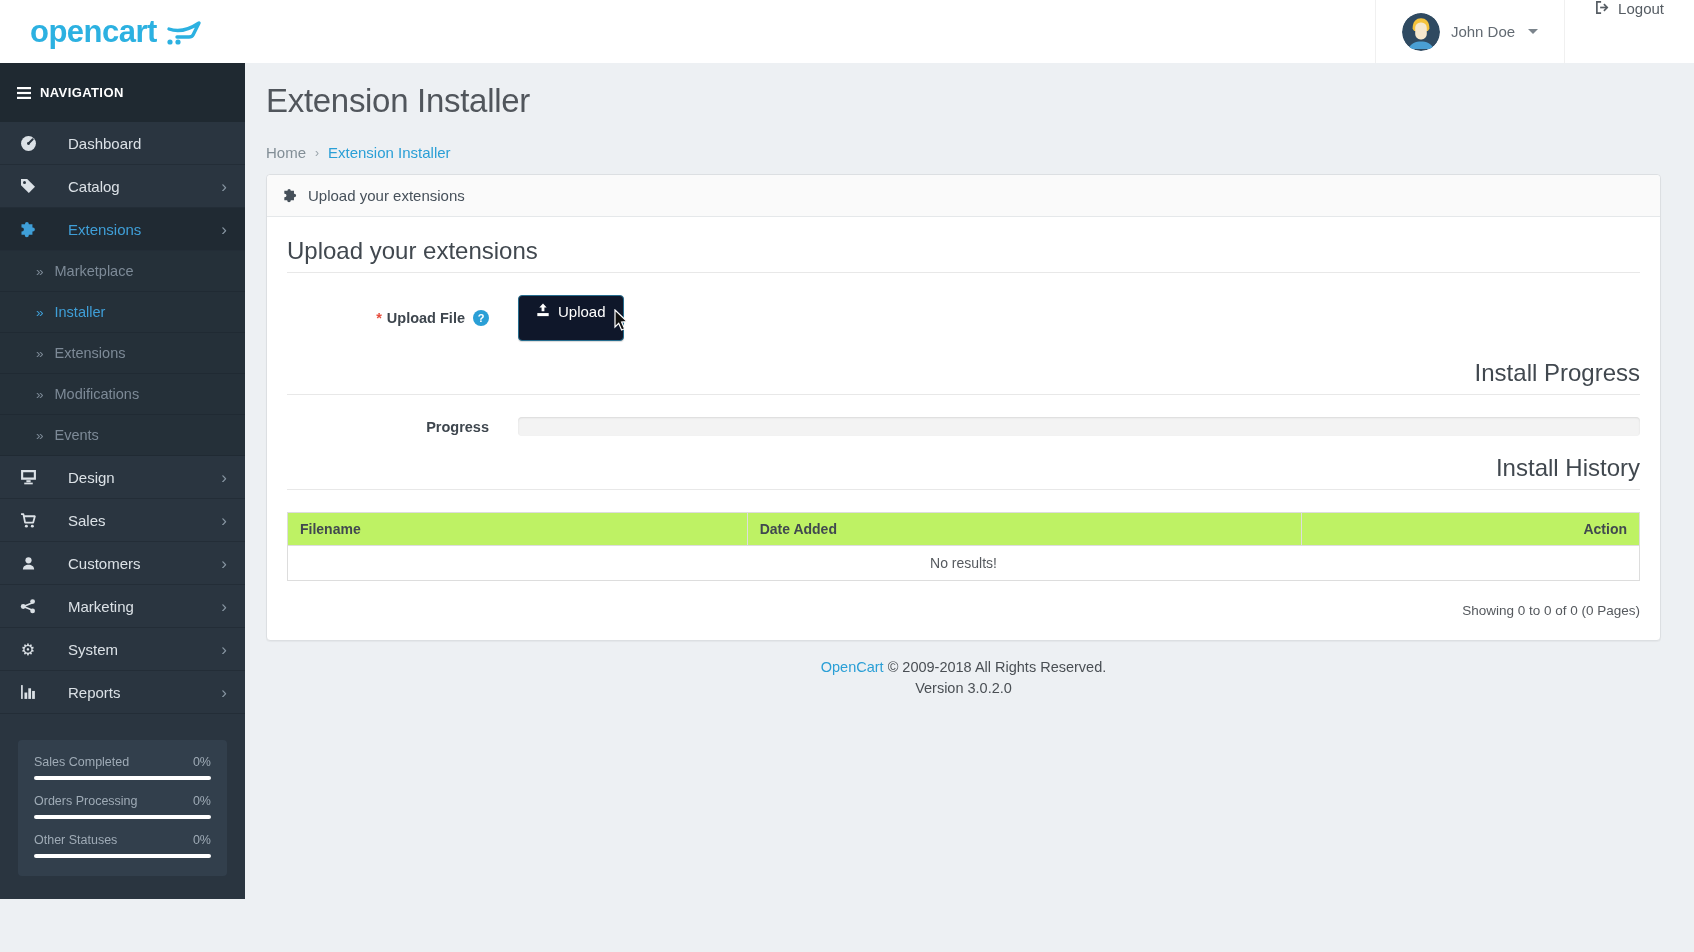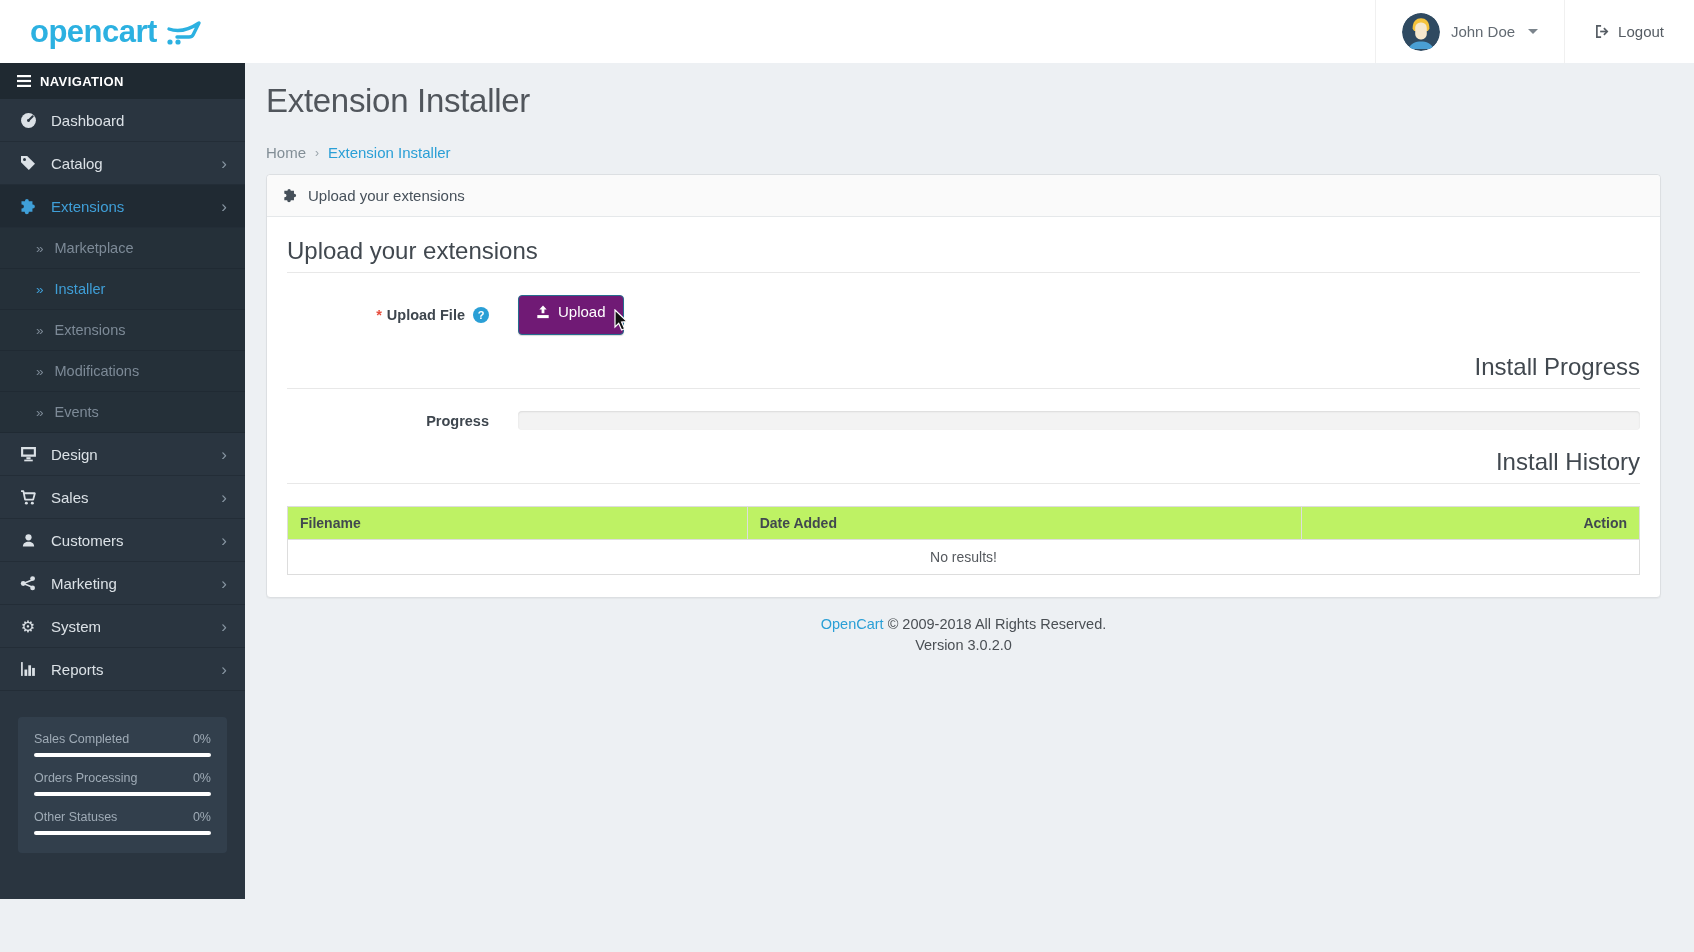--- a/index.html
+++ b/index.html
@@ -12,29 +12,29 @@
 
   
   .top-header { height:63px; background:#fff; display:flex; align-items:center; padding-left:30px; }
   .logo { display:flex; align-items:flex-end; gap:6px; cursor:pointer; }
   .logo-text { font-size:31px; font-weight:bold; color:#2cb1e1; letter-spacing:-0.5px; line-height:1; }
   .logo-cart { margin-bottom:2px; }
   .header-right { margin-left:auto; display:flex; align-items:stretch; height:100%; }
   .user-menu { display:flex; align-items:center; gap:11px; padding:0 26px; border-left:1px solid #f0f0f0; border-right:1px solid #f0f0f0; cursor:pointer; color:#626a72; font-size:15px; }
   .avatar { width:38px; height:38px; border-radius:50%; overflow:hidden; flex:0 0 auto; }
   .caret-down { width:0; height:0; border-left:5px solid transparent; border-right:5px solid transparent; border-top:5px solid #7b848c; margin-left:2px; }
-  .logout { display:flex; align-items:center; gap:8px; padding:8px 30px; color:#555c63; font-size:15px; cursor:pointer; }
+  .logout { display:flex; align-items:flex-start; gap:8px; padding:0 30px; color:#555c63; font-size:15px; cursor:pointer; }
 
   
   .layout { display:flex; height:889px; }
   .sidebar-col { width:245px; flex:0 0 245px; }
   .sidebar { background:#2a3540; height:836px; padding-bottom:10px; }
-  .nav-header { height:36px; background:#1f2931; color:#fff; font-size:13px; font-weight:bold; display:flex; align-items:center; gap:9px; padding:0 17px; letter-spacing:0.4px; }
+  .nav-header { height:59px; background:#1f2931; color:#fff; font-size:13px; font-weight:bold; display:flex; align-items:center; gap:9px; padding:0 17px; letter-spacing:0.4px; }
   .menu { list-style:none; margin:0; padding:0; }
-  .menu-item { height:43px; display:flex; align-items:center; gap:13px; padding:0 18px; color:#dbe1e6; font-size:15px; border-bottom:1px solid #232d37; cursor:pointer; }
+  .menu-item { height:43px; display:flex; align-items:center; gap:30px; padding:0 18px; color:#dbe1e6; font-size:15px; border-bottom:1px solid #232d37; cursor:pointer; }
   .menu-item .icon { width:20px; text-align:center; display:flex; justify-content:center; align-items:center; }
   .menu-item .chevron { margin-left:auto; color:#8coalesce; color:#8795a2; font-size:17px; line-height:1; }
   .menu-item.active { background:#202a33; color:#3f9fd8; }
   .submenu-item { height:41px; display:flex; align-items:center; padding:0 18px 0 36px; gap:11px; color:#7d8a97; font-size:14.5px; background:#253039; border-bottom:1px solid #202a33; cursor:pointer; }
   .submenu-item .arrows { font-size:13.5px; }
   .submenu-item.active { color:#3f9fd8; }
   .gear-glyph { font-size:16px; }
 
   .stats { margin:26px 18px 0; background:#323f4c; border-radius:4px; padding:15px 16px 4px; }
   .stat-top { display:flex; justify-content:space-between; color:#9fabb6; font-size:12.5px; margin-bottom:7px; }
@@ -55,21 +55,21 @@
 
   .section-title { font-size:24px; font-weight:400; color:#41484f; border-bottom:1px solid #e8e8e8; padding-bottom:7px; margin:0 0 22px; }
   .mt { margin-top:18px;text-align:right; }
 
   .form-row { display:flex; align-items:center; margin-bottom:6px; }
   .form-label { width:231px; flex:0 0 231px; text-align:right; padding-right:29px; font-weight:bold; color:#3e464e; font-size:14.5px; display:flex; justify-content:flex-end; align-items:center; gap:5px; }
   .required { color:#e74c3c; }
   .help-icon { display:inline-block; width:16px; height:16px; border-radius:50%; background:#2a9fd6; color:#fff; font-size:11px; font-weight:bold; text-align:center; line-height:16px; margin-left:3px; }
   .form-control-col { flex:1; display:flex; align-items:center; }
 
-  .btn-upload { position:relative; display:inline-flex; align-items:center; gap:8px; background:#701a75; border:1px solid #266d8e; color:#fff; font-size:15px; padding:7px 17px 14px; border-radius:4px; cursor:pointer; box-shadow:0 1px 1px rgba(0,0,0,.15); }
+  .btn-upload { position:relative; display:inline-flex; gap:8px; background:#0f172a; border:1px solid #266d8e; color:#fff; font-size:15px; padding:7px 17px 20px; border-radius:4px; cursor:pointer; box-shadow:0 1px 1px rgba(0,0,0,.15); }
   .cursor-graphic { position:absolute; right:-8px; top:13px; pointer-events:none; }
 
   .progress-track { flex:1; height:19px; background:#f3f3f3; border-radius:4px; box-shadow:inset 0 1px 2px rgba(0,0,0,.1); }
 
   .history-table { width:100%; border-collapse:collapse; font-size:14px; }
   .history-table th, .history-table td { border:1px solid #ddd; padding:8px 12px; }
   .history-table th { text-align:left; font-weight:bold; color:#41484f; background:#bef264; }
   .history-table th.col-action { text-align:right; }
   .history-table td.empty-cell { text-align:center; color:#55595e; padding:9px; }
   .col-filename { width:34%; } .col-date { width:41%; } .col-action { width:25%; }
@@ -344,20 +344,21 @@
                 <th class="col-action">Action</th>
               </tr>
             </thead>
             <tbody>
               <tr>
                 <td class="empty-cell" colspan="3">No results!</td>
               </tr>
             </tbody>
           </table>
 
+          <div class="results">Showing 0 to 0 of 0 (0 Pages)</div>
         </div>
       </div>
 
       <footer class="site-footer">
         <div>
           <a>OpenCart</a>
           <span>© 2009-2018 All Rights Reserved.</span>
         </div>
         <div>Version 3.0.2.0</div>
       </footer>

